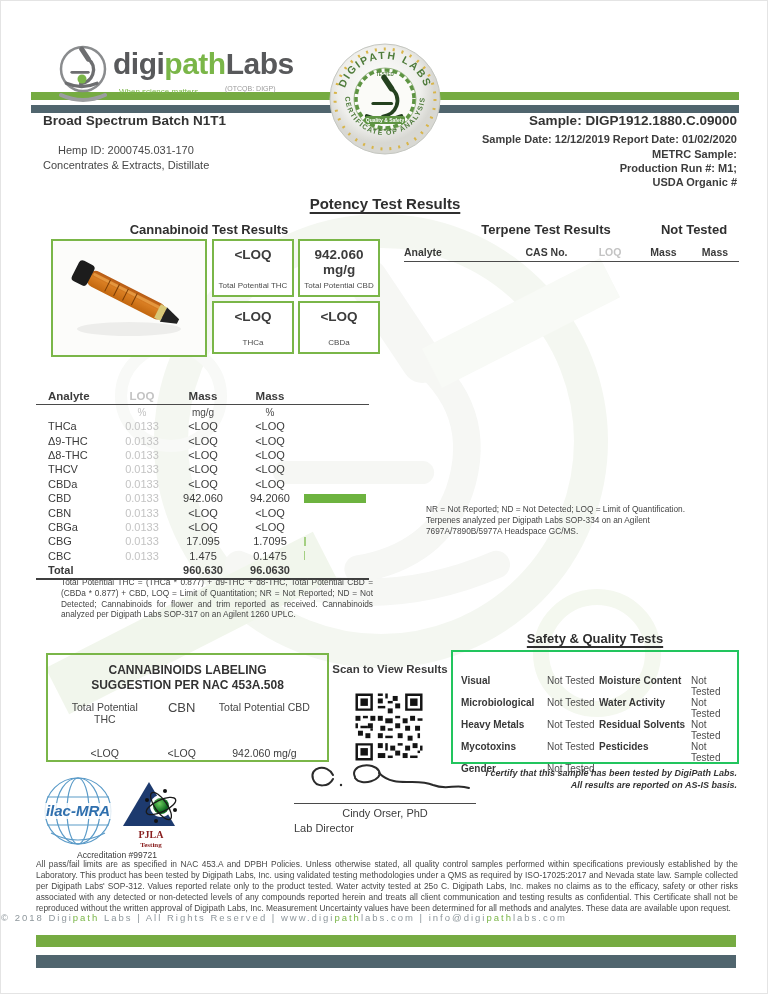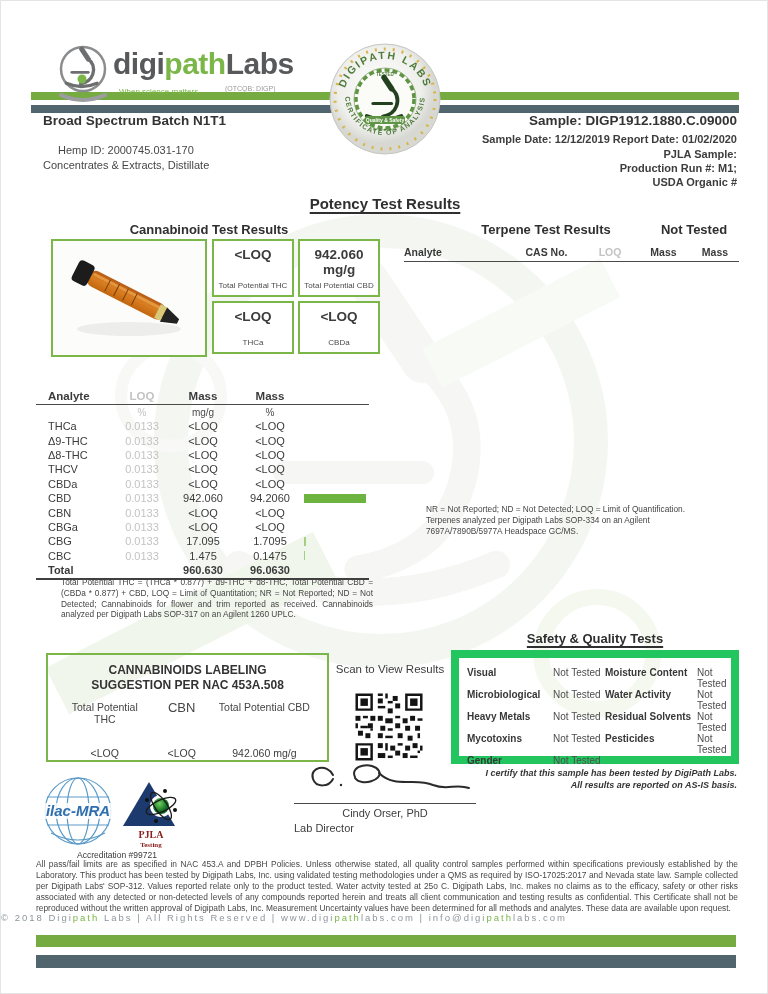--- a/index.html
+++ b/index.html
@@ -66,36 +66,36 @@
   .ct-total{display:grid;grid-template-columns:78px 56px 66px 68px 65px;height:15px;align-items:center;
             font-weight:bold;border-bottom:2px solid #3f3f3f;}
   .ct-total span{text-align:center;}
   .ct-total span:first-child{text-align:left;padding-left:12px;}
   .barcell{display:flex;align-items:center;height:100%;}
   .bar{display:block;height:9px;background:#6db33f;}
   .bar.small{background:#a4cf82;}
   .ct-footnote{left:60px;top:576px;width:312px;font-size:8.3px;color:#454545;line-height:1.3;text-align:justify;}
 
   .safety-title{left:450px;width:288px;top:630px;text-align:center;font-size:13px;font-weight:bold;color:#2f2f2f;}
-  .safety-box{left:450px;top:649px;width:288px;height:114px;border:8px solid #22c55e;box-sizing:border-box;
-              padding:9px 8px;display:flex;flex-direction:column;justify-content:space-between;}
+  .safety-box{left:450px;top:649px;width:288px;height:114px;border:2px solid #22c55e;box-sizing:border-box;
+              padding:23px 8px;display:flex;flex-direction:column;justify-content:space-between;}
   .safety-row{display:grid;grid-template-columns:86px 52px 92px 42px;font-size:10px;color:#4d4d4d;}
   .safety-row .lab{font-weight:bold;color:#383838;}
   .certify{right:30px;top:766px;width:300px;text-align:right;font-size:9px;font-weight:bold;font-style:italic;color:#353535;line-height:1.35;}
 
   .label-box{left:45px;top:652px;width:283px;height:109px;border:2px solid #7ab648;box-sizing:border-box;padding:8px 8px 0 8px;}
   .label-title{text-align:center;font-size:12px;font-weight:bold;color:#333;line-height:1.25;}
   .label-cols{display:flex;justify-content:space-between;margin-top:8px;padding:0 4px;}
   .label-col{display:flex;flex-direction:column;justify-content:space-between;height:58px;text-align:center;}
   .label-col .l{font-size:10.5px;color:#454545;line-height:1.15;}
   .label-col .v{font-size:10.5px;color:#3d3d3d;}
   .c-thc{width:92px;} .c-cbn{width:66px;} .c-cbd{width:104px;}
   .c-cbn .l{font-size:13px;}
 
-  .scan-caption{left:330px;width:118px;top:662px;text-align:center;font-size:11.5px;font-weight:normal;color:#3c3c3c;}
+  .scan-caption{left:330px;width:118px;top:662px;text-align:center;font-size:11.5px;font-weight:bold;color:#3c3c3c;}
   .qr{left:352px;top:690px;}
 
   .ilac{left:38px;top:774px;}
   .pjla{left:118px;top:779px;}
   .accred{left:40px;top:849px;width:152px;text-align:center;font-size:8.5px;font-weight:normal;color:#3a3a3a;}
 
   .sig{left:302px;top:760px;}
   .sig-line{left:293px;top:802px;width:182px;border-top:1.5px solid #4a4a4a;height:0;}
   .sig-name{left:293px;width:182px;top:806px;text-align:center;font-size:11px;color:#3d3d3d;}
   .sig-title{left:293px;width:182px;top:821px;text-align:left;font-size:11px;color:#3d3d3d;}
@@ -173,21 +173,21 @@
       <rect x="36" y="73" width="40" height="8" rx="2" fill="#5e9443"></rect>
       <text x="56" y="79" text-anchor="middle" font-size="5" fill="#ffffff" font-weight="bold">Quality &amp; Safety</text>
       <text x="56" y="88" text-anchor="middle" font-size="4.5" fill="#4e7b3a">★ ★ ★ ★ ★</text>
     </svg>
 
     <div class="abs batch-title">Broad Spectrum Batch N1T1</div>
     <div class="abs hemp-id">Hemp ID: 2000745.031-170</div>
     <div class="abs prod-type">Concentrates &amp; Extracts, Distillate</div>
     <div class="abs sample-id">Sample: DIGP1912.1880.C.09000</div>
     <div class="abs sample-dates">Sample Date: 12/12/2019  Report Date: 01/02/2020</div>
-    <div class="abs metrc">PJLA Sample:</div>
+    <div class="abs metrc">METRC Sample:</div>
     <div class="abs prodrun">Production Run #: M1;</div>
     <div class="abs usda">USDA Organic #</div>
 
     <div class="abs cann-heading">Cannabinoid Test Results</div>
     <div class="abs potency-title underline">Potency Test Results</div>
     <div class="abs terp-heading">Terpene Test Results</div>
     <div class="abs terp-status">Not Tested</div>
 
     <div class="abs photo-box">
       <svg width="148" height="110" viewBox="0 0 148 110">

